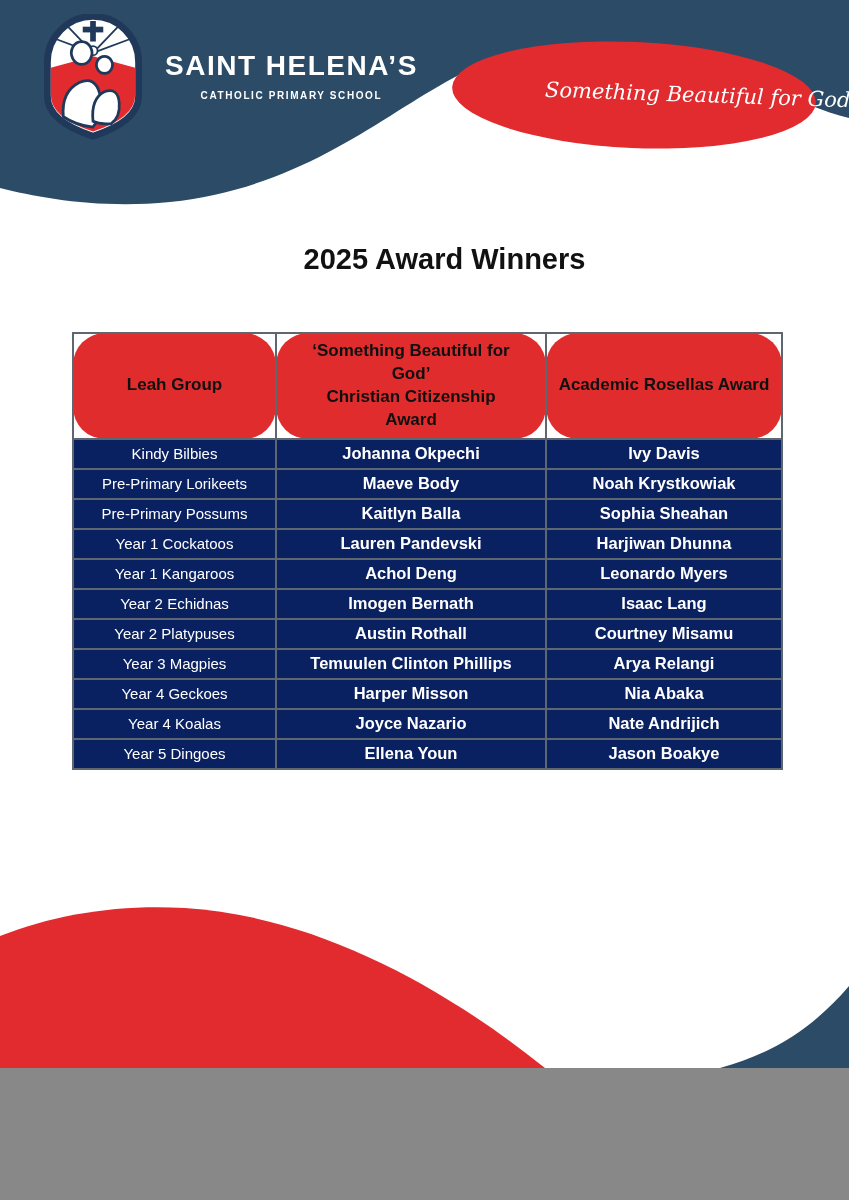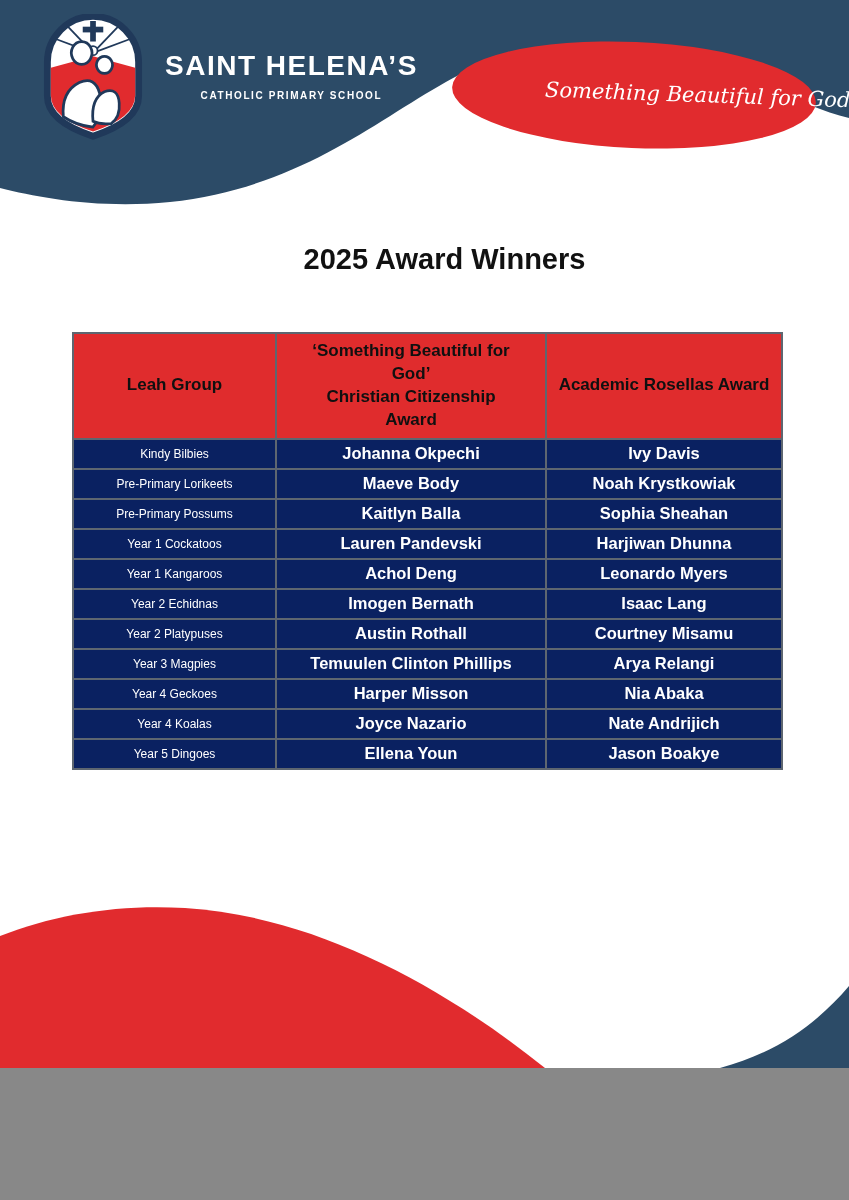--- a/index.html
+++ b/index.html
@@ -26,27 +26,27 @@
   }
   table.awards {
     position:absolute; left:72px; top:332px; width:709px;
     border-collapse:collapse; table-layout:fixed;
   }
   table.awards th, table.awards td {
     border:2px solid #5e6670; text-align:center; vertical-align:middle;
   }
   table.awards th {
     background:#e02c2d; color:#101010; font-size:17px; font-weight:bold;
-    padding:6px 4px; line-height:1.35; height:90px;
+    padding:6px 4px; line-height:1.35; height:90px;border-radius:32px;
   }
   th.col-citizenship { white-space:pre-line; }
   table.awards td {
     background:#0a2161; color:#ffffff; height:30px; padding:2px 4px;
   }
-  td.cell-year { font-size:12px; font-weight:normal;margin-top:24px; }
+  td.cell-year { font-size:15px; font-weight:normal;margin-top:24px; }
   td.cell-name { font-size:16.5px; font-weight:bold; }
 </style>
 </head>
 <body>
 
 <div class="page">
 
   <svg class="hdr-svg" width="849" height="250" viewBox="0 0 849 250">
     <path d="M0,0 H849 V118 C808,108 755,80 690,58 C630,44 560,40 500,58 C410,85 330,185 170,202 C100,209 40,198 0,188 Z" fill="#2c4b67"></path>
     <ellipse cx="634" cy="95" rx="182" ry="53" transform="rotate(2.5 634 95)" fill="#e12b2e"></ellipse>

